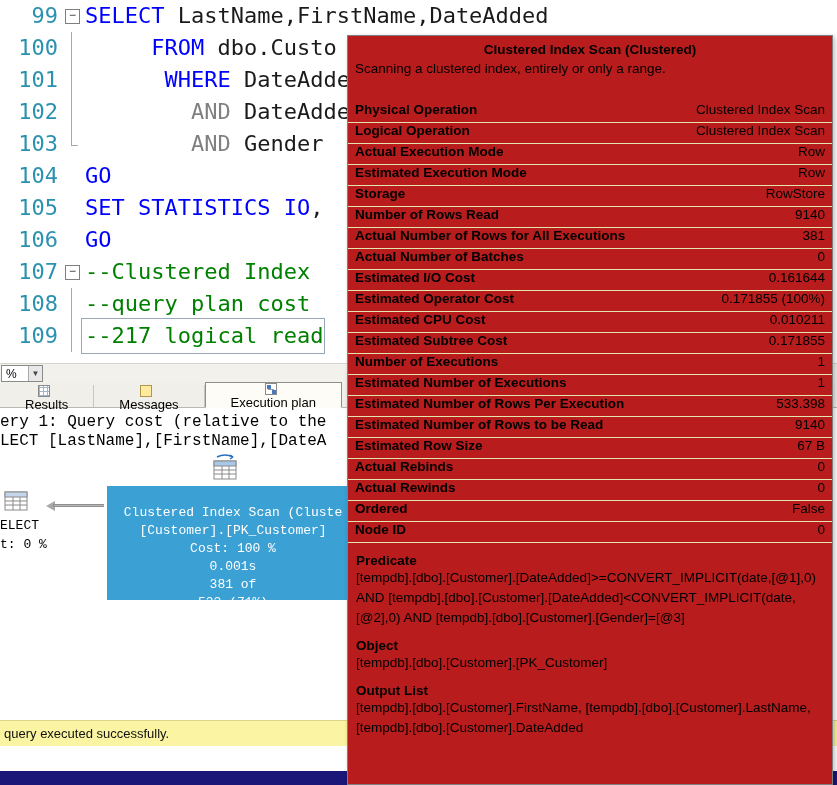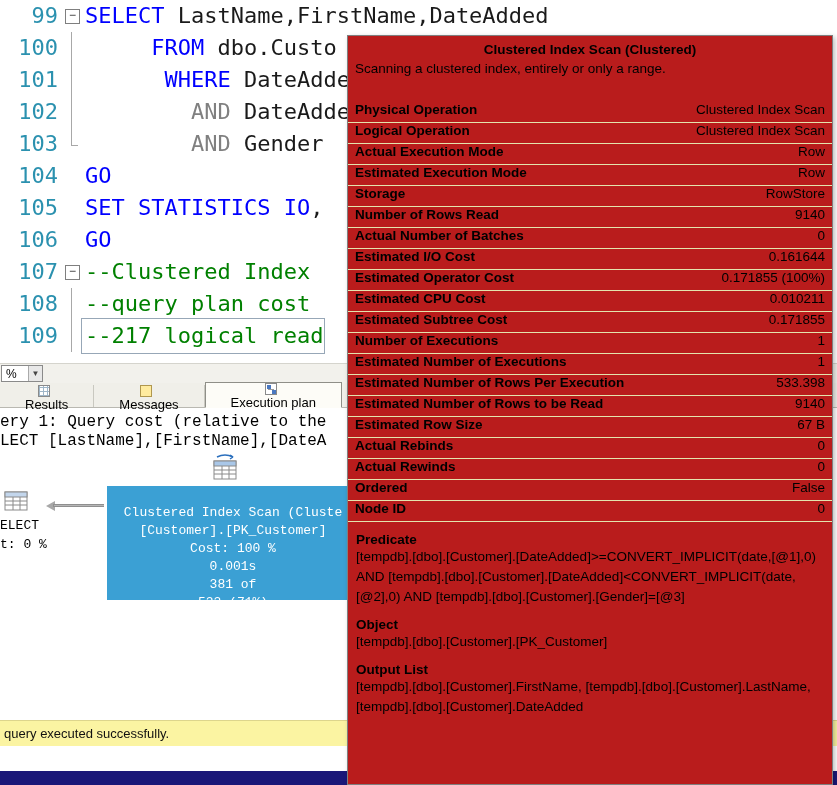--- a/index.html
+++ b/index.html
@@ -247,20 +247,24 @@
         </div>
         <div class="tt-row">
           <span class="l">Storage</span>
           <span class="v">RowStore</span>
         </div>
         <div class="tt-row">
           <span class="l">Number of Rows Read</span>
           <span class="v">9140</span>
         </div>
         <div class="tt-row">
+          <span class="l">Actual Number of Rows for All Executions</span>
+          <span class="v">381</span>
+        </div>
+        <div class="tt-row">
           <span class="l">Actual Number of Batches</span>
           <span class="v">0</span>
         </div>
         <div class="tt-row">
           <span class="l">Estimated I/O Cost</span>
           <span class="v">0.161644</span>
         </div>
         <div class="tt-row">
           <span class="l">Estimated Operator Cost</span>
           <span class="v">0.171855 (100%)</span>

